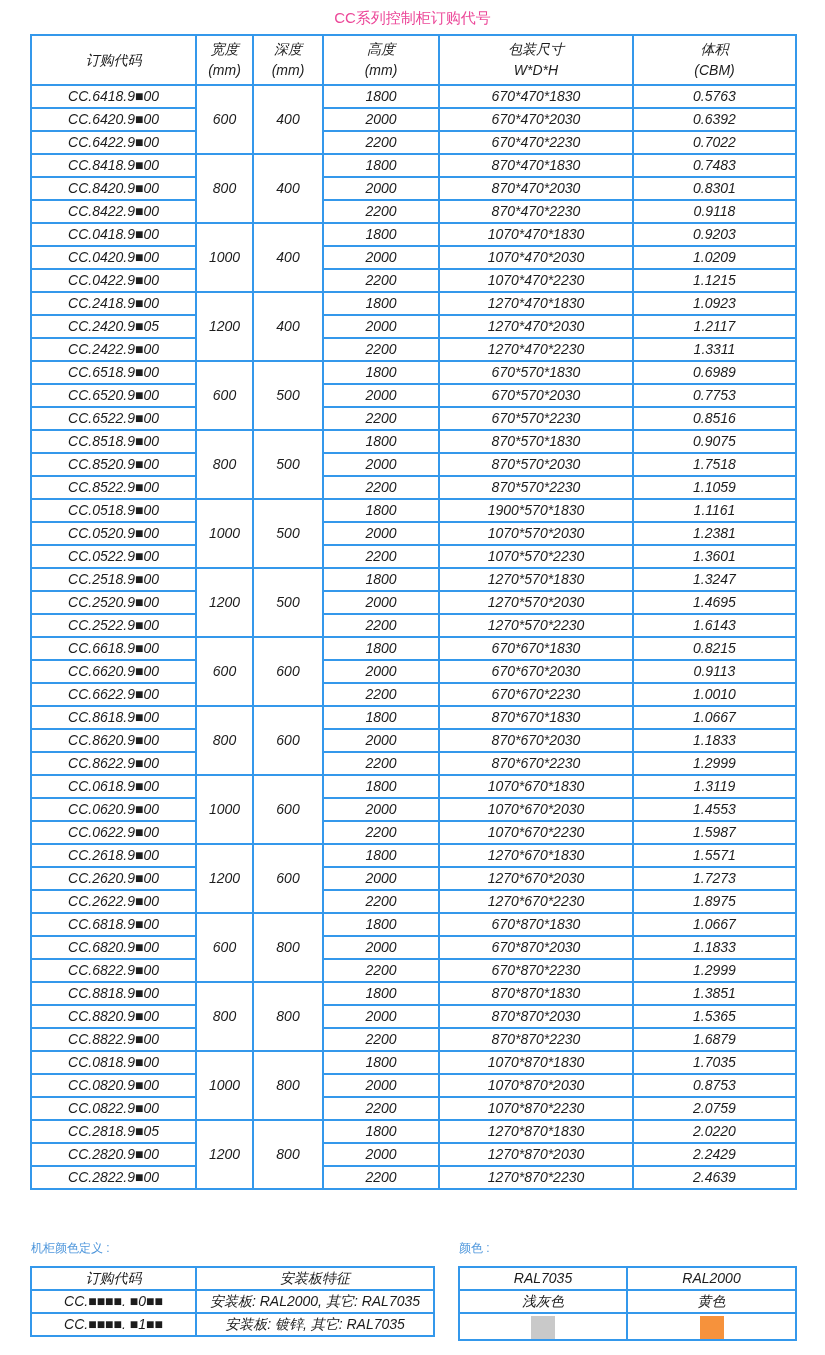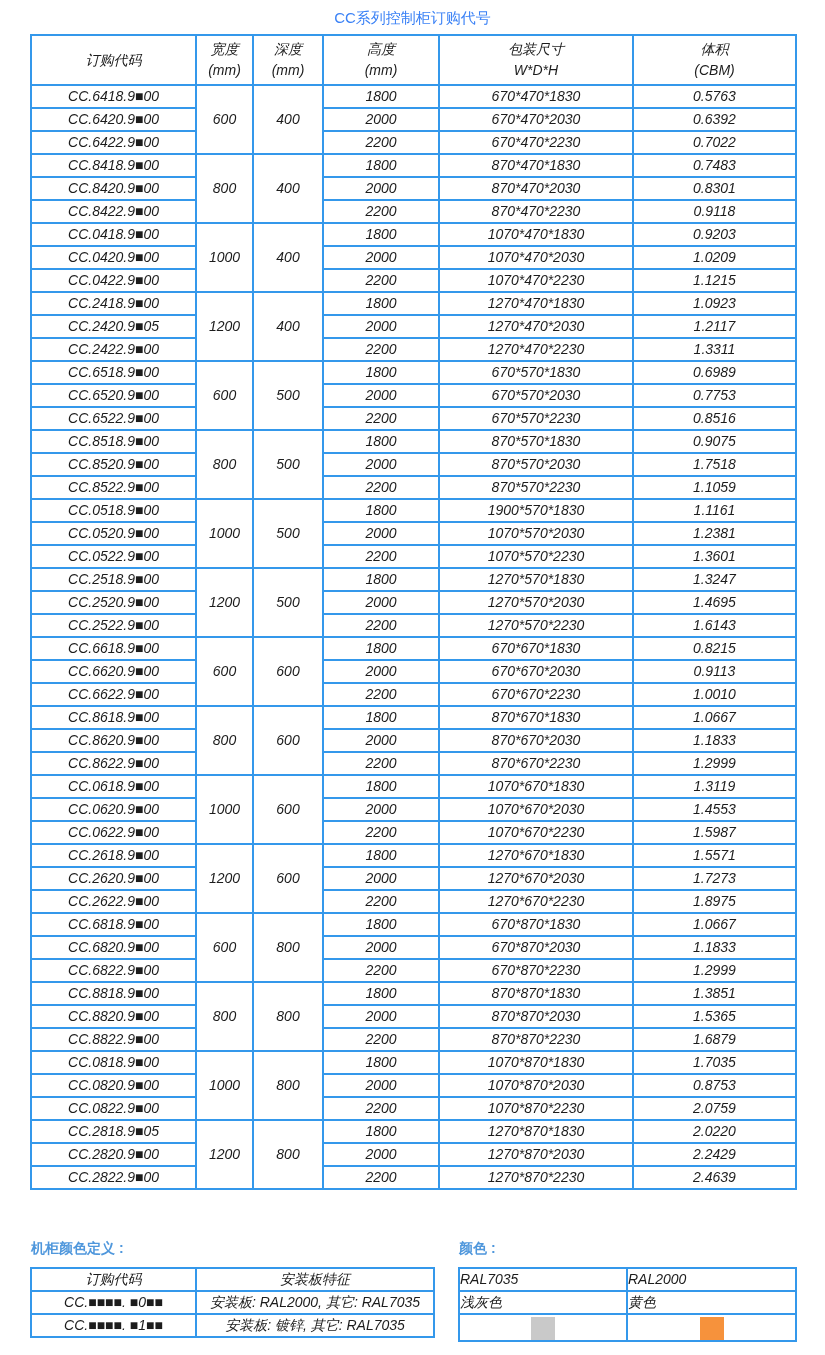--- a/index.html
+++ b/index.html
@@ -4,21 +4,21 @@
 <style>
   html,body { margin:0; padding:0; background:#ffffff; }
   body {
     width:825px; height:1355px;
     font-family:"Liberation Sans","DejaVu Sans",sans-serif;
     color:#1c1c1c;
     -webkit-font-smoothing:antialiased;
   }
   .page-title {
     text-align:center;
-    color:#3b82f6;
+    color:#ec4899;
     font-size:15px;
     padding:9px 0 6px 0;
   }
   table { border-collapse:collapse; table-layout:fixed;font-style:italic; }
   .main-table { margin-left:30px; width:765px; }
   .main-table th, .main-table td {
     border:2px solid #3498eb;
     text-align:center;
     vertical-align:middle;
     font-weight:normal;
@@ -26,35 +26,36 @@
     padding:0;
     overflow:hidden;
     white-space:nowrap;
   }
   .main-table thead th { height:48px; line-height:1.5; }
   .main-table tbody td { height:21px; line-height:21px; }
 
   .bottom-section { display:flex; margin-left:30px; margin-top:50px; }
   .bottom-left  { width:403px; margin-right:25px; }
   .bottom-right { width:282px; }
-  .section-label { color:#4f97dc; font-size:14px; margin:0 0 9px 1px;font-weight:bold; }
+  .section-label { color:#4f97dc; font-size:12px; margin:0 0 9px 1px; }
 
   .def-table { width:403px; }
   .def-table th, .def-table td {
     border:2px solid #3498eb;
     text-align:center;
     font-weight:normal;
     font-size:14px;
     height:21px; line-height:21px;
     padding:0; white-space:nowrap; overflow:hidden;
   }
 
   .color-table { width:337px; }
   .color-table th, .color-table td {
     border:2px solid #3498eb;
+    text-align:center;
     font-weight:normal;
     font-size:14px;
     height:21px; line-height:21px;
     padding:0;
   }
   .color-table tr.swatch-row td { height:25px; }
   .swatch { width:24px; height:23px; margin:1px auto 0 auto; }
 </style>
 </head>
 <body>

